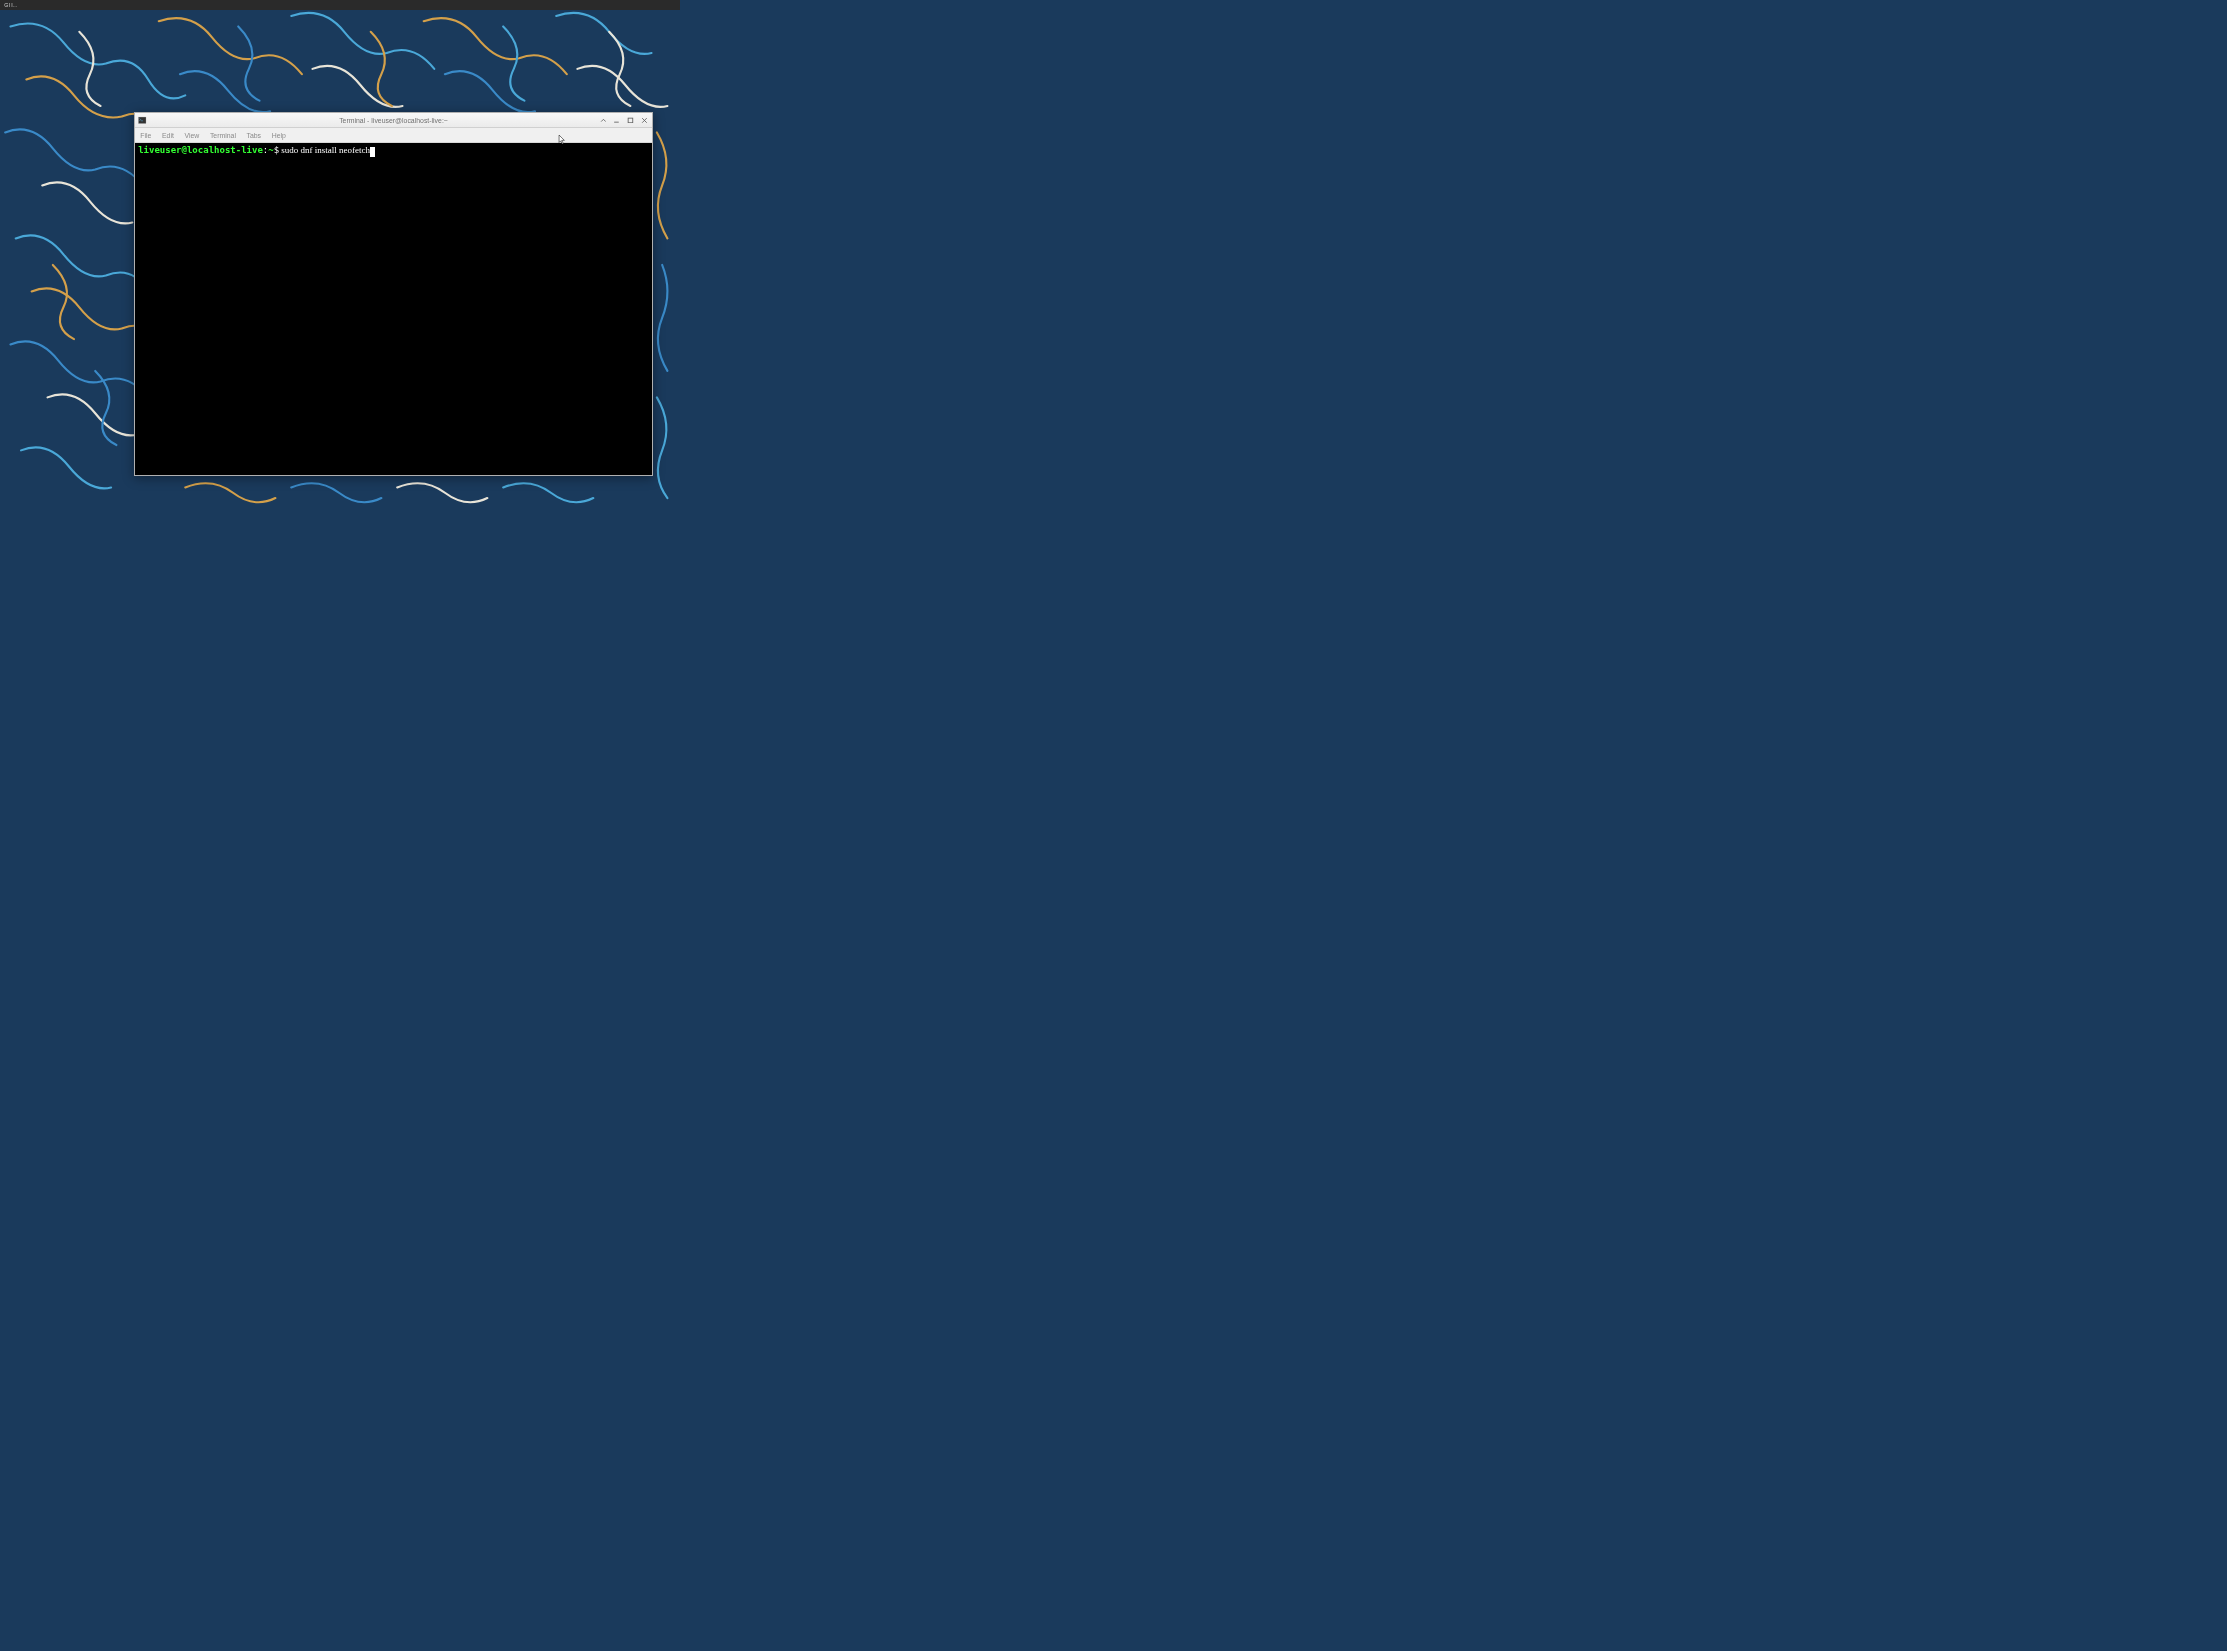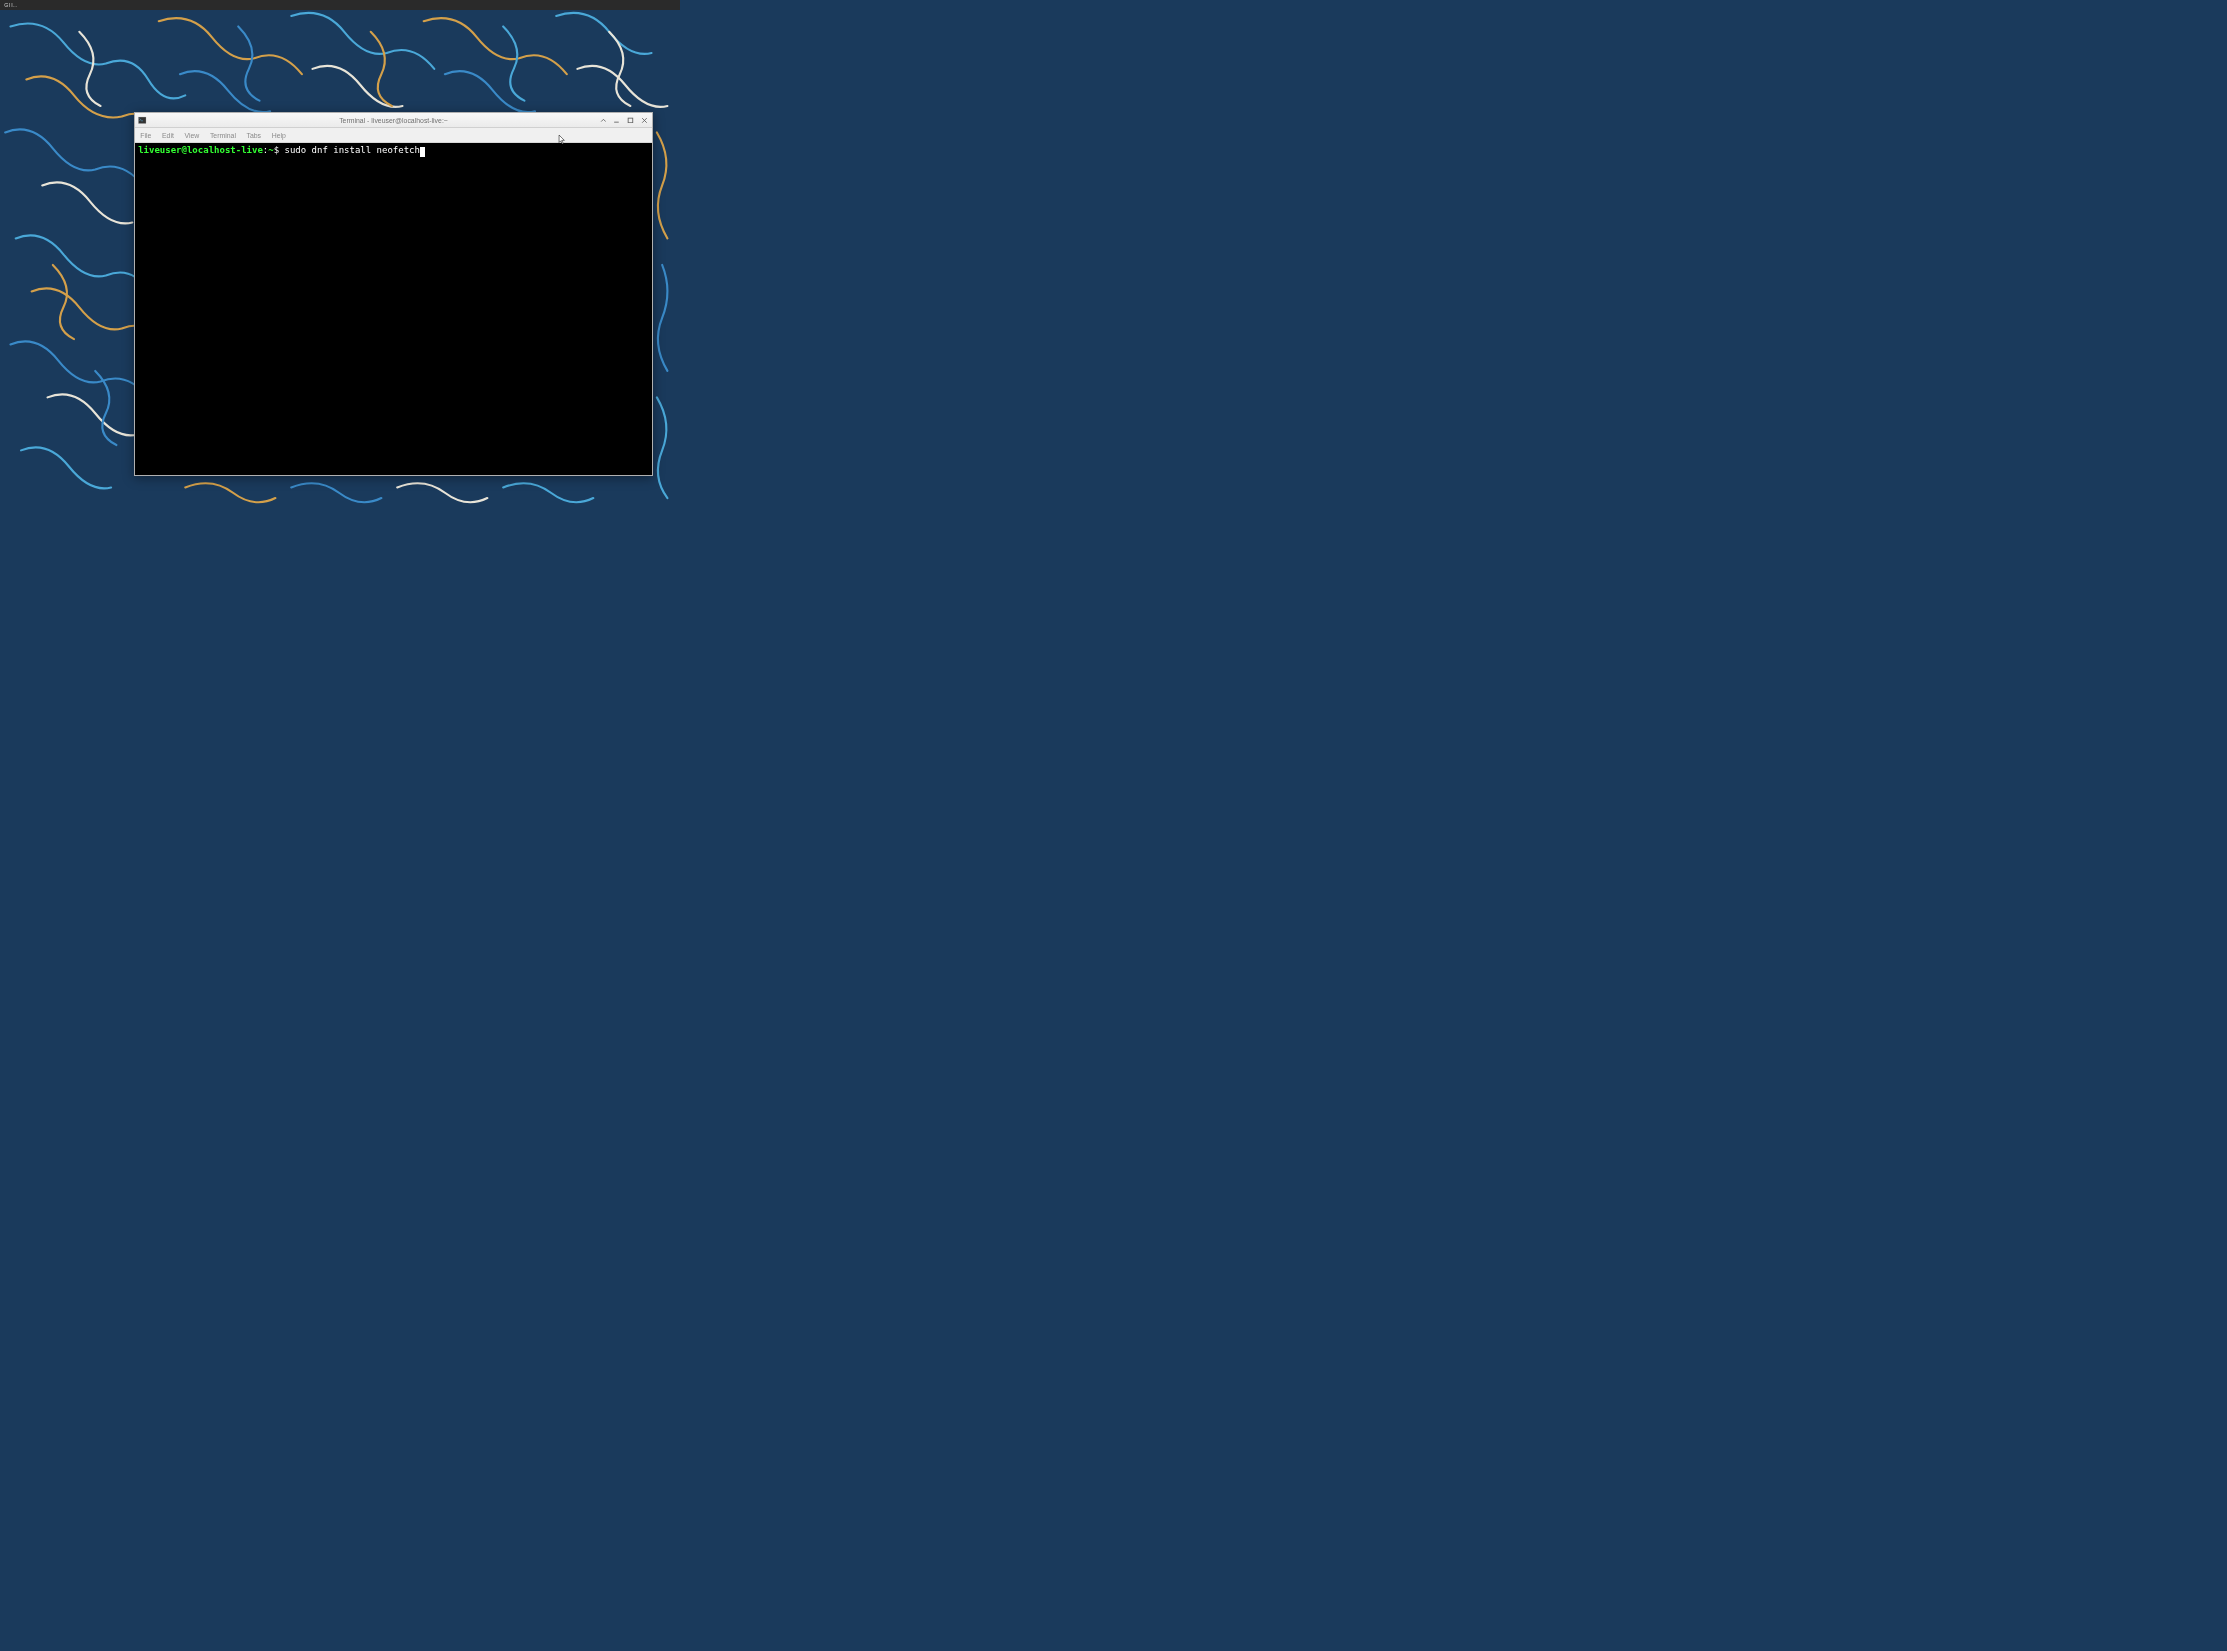--- a/index.html
+++ b/index.html
@@ -163,20 +163,21 @@
       font-weight: bold;
     }
 
     .prompt-dollar {
       color: #ffffff;
     }
 
     .command-text {
       color: #ffffff;
       white-space: pre;
+      font-family: Liberation Serif, serif;
     }
 
     .cursor-block {
       display: inline-block;
       width: 5.3px;
       height: 10px;
       background: #ffffff;
       vertical-align: middle;
     }
 

